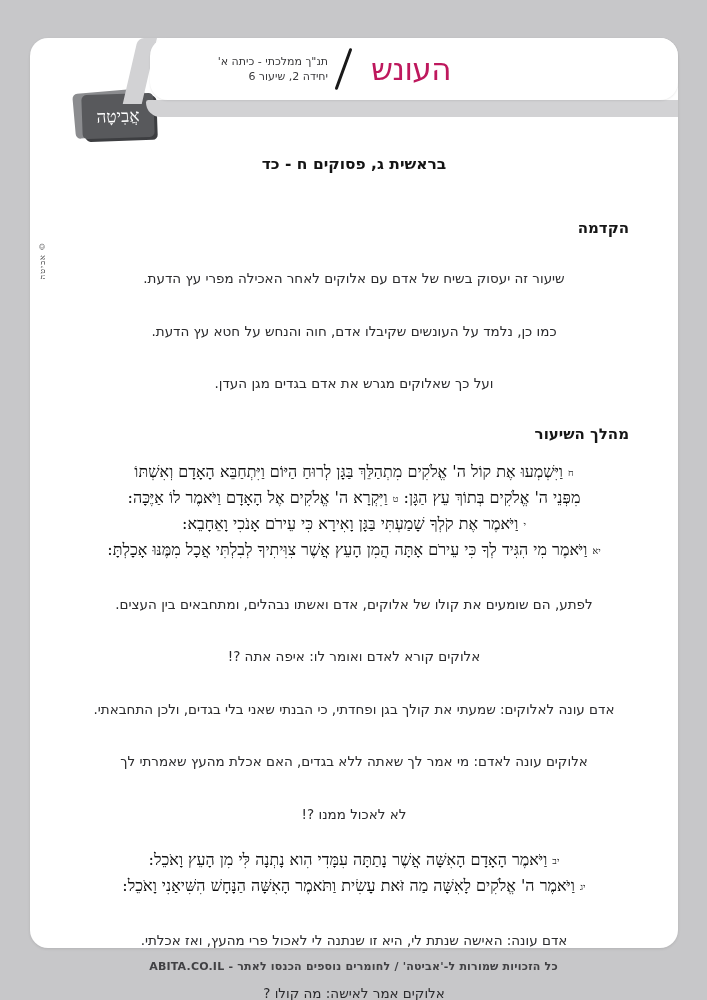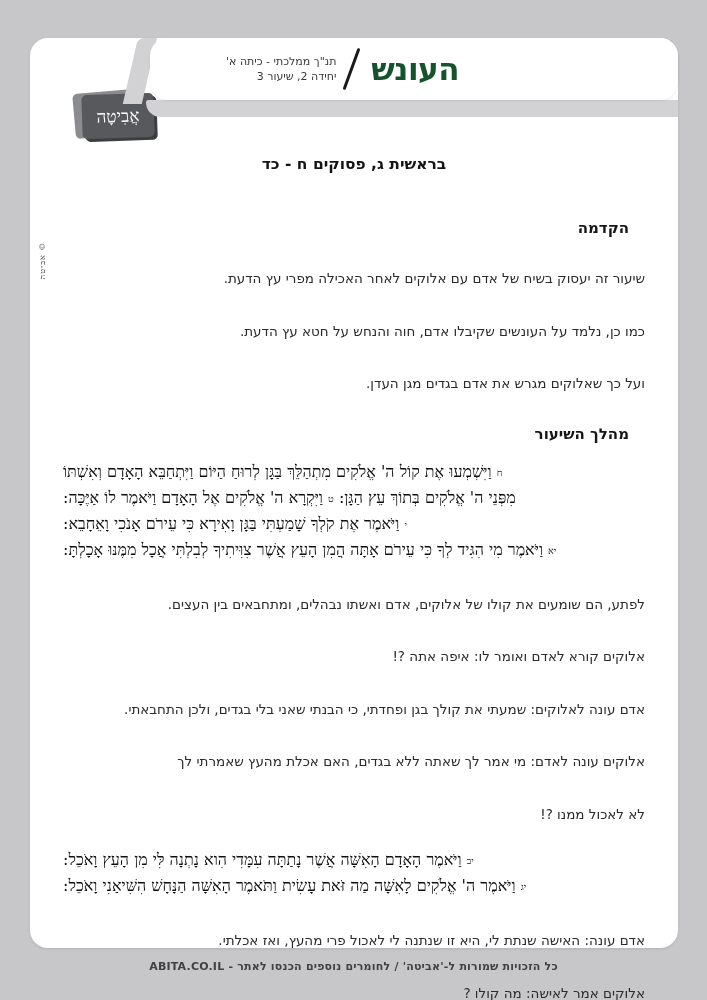--- a/index.html
+++ b/index.html
@@ -33,21 +33,21 @@
   .header-bar{
     position:absolute;left:150px;top:38px;width:528px;height:62px;
     background:#ffffff;border-radius:18px;
     box-shadow:0 1px 2px rgba(0,0,0,.08);
   }
   .header-inner{
     position:absolute;right:215px;top:0;height:100%;
     display:flex;align-items:center;gap:10px;
   }
   .header-title{
-    font-size:31px;font-weight:700;color:#14532d;margin:4px;line-height:1;
+    font-size:31px;font-weight:400;color:#be185d;margin:12px;line-height:1;
     letter-spacing:-0.5px;
   }
   .header-slash{
     width:3px;height:44px;background:#1a1a1a;border-radius:2px;
     transform:rotate(20deg);margin:0 4px;
   }
   .header-sub{
     font-size:11px;color:#39393b;text-align:right;line-height:15px;white-space:nowrap;
   }
 
@@ -79,28 +79,28 @@
   .main-title{
     margin:17px;text-align:center;font-size:15.5px;font-weight:700;color:#141414;
   }
   .section-heading{
     margin:16px;text-align:right;font-size:15px;font-weight:700;color:#161616;
   }
   .intro-heading{margin-top:46px;}
   .lesson-heading{margin-top:30px;}
   .para{margin-top:6px;}
   .para .line{
-    text-align:right;font-size:13.5px;color:#2b2b2d;line-height:21.5px;margin-top:31px;
+    text-align:center;font-size:13.5px;color:#2b2b2d;line-height:21.5px;margin-top:31px;
   }
   .verses{margin-top:8px;}
   .verses-2{margin-top:22px;}
   .dialogue-1{margin-top:10px;}
   .dialogue-2{margin-top:16px;}
   .bible-line{
-    text-align:left;font-family:"DejaVu Serif",serif;font-size:16px;
+    text-align:center;font-family:"DejaVu Serif",serif;font-size:16px;
     color:#0e0e0e;line-height:26px;
   }
   .vnum{
     font-size:9.5px;color:#1a1a1a;vertical-align:top;position:relative;top:1px;
     font-family:"DejaVu Serif",serif;
   }
 
   
   .footer{
     position:absolute;left:0;top:960px;width:707px;text-align:center;
@@ -163,19 +163,19 @@
 
   <div class="notch-diag"></div>
   <div class="notch-horz"></div>
 
   <div class="header-bar">
     <div class="header-inner">
       <h1 class="header-title">העונש</h1>
       <div class="header-slash"></div>
       <div class="header-sub">
         <div>תנ"ך ממלכתי - כיתה א'</div>
-        <div>יחידה 2, שיעור 3</div>
+        <div>יחידה 2, שיעור 6</div>
       </div>
     </div>
   </div>
 
   <div class="footer">כל הזכויות שמורות ל-'אביטה' / לחומרים נוספים הכנסו לאתר - ABITA.CO.IL</div>
 </div>
 
 </body></html>

